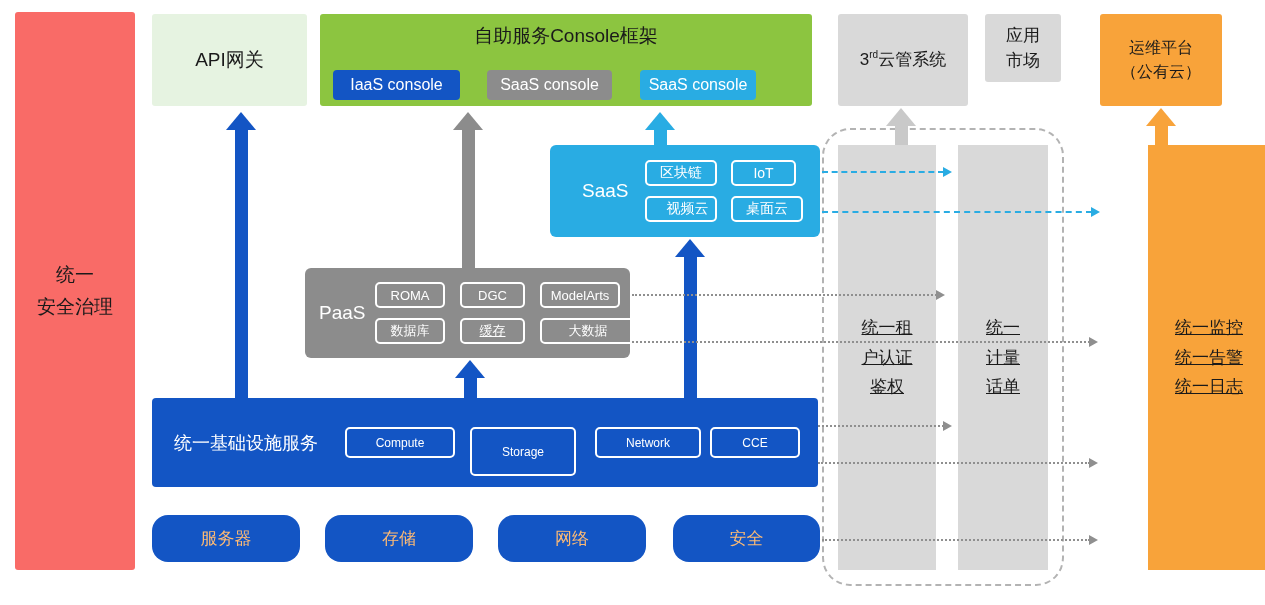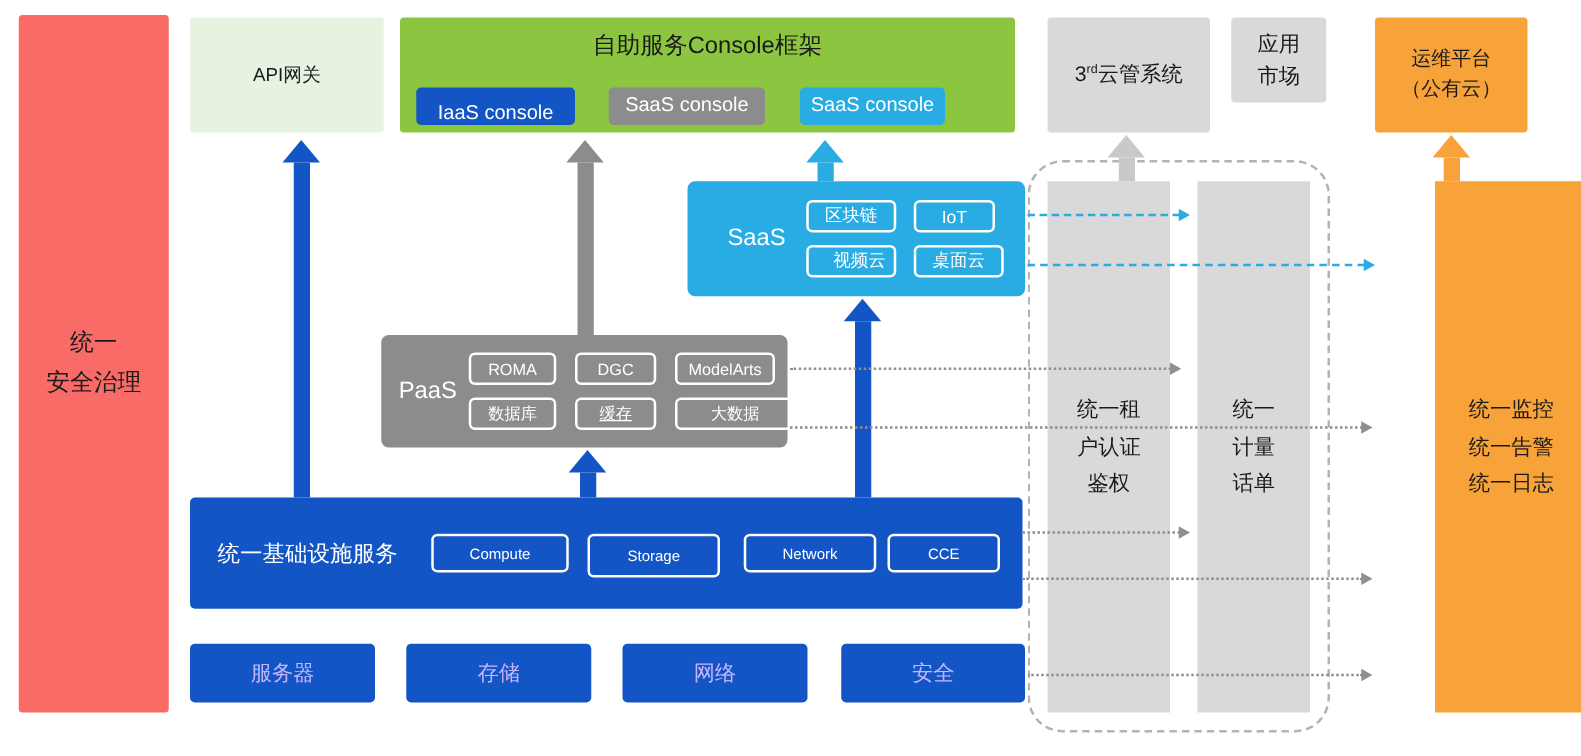--- a/index.html
+++ b/index.html
@@ -20,38 +20,38 @@
     position:relative; width:1265px; height:605px; background:#ffffff;
     font-family:"Liberation Sans","DejaVu Sans",sans-serif; overflow:hidden;
     color:var(--ink);
   }
   .abs{ position:absolute; }
   .center{ display:flex; align-items:center; justify-content:center; text-align:center; }
   .multiline{ white-space:pre-line; }
 
   .box{ border-radius:3px; }
   .red-bar{ background:var(--red); font-size:19px; line-height:1.7; }
-  .pale{ background:var(--pale-green); font-size:15px; }
+  .pale{ background:var(--pale-green); font-size:19px; }
   .green-box{ background:var(--green); }
   .green-box .title{ margin-top:9px; text-align:center; font-size:19px; }
   .console-btn{ position:absolute; top:56px; height:30px; border-radius:4px; color:#fff; font-size:16px; }
   .lgray{ background:var(--light-gray); font-size:17px; line-height:1.5; }
   .orange-box{ background:var(--orange); font-size:16px; line-height:1.5; }
 
   .saas-panel{ background:var(--cyan); border-radius:6px; color:#fff; }
   .paas-panel{ background:var(--gray); border-radius:6px; color:#fff; }
   .panel-label{ position:absolute; left:0; top:0; bottom:0; display:flex; align-items:center; font-size:19px; color:#fff; }
   .chip{ position:absolute; display:flex; align-items:center; justify-content:center;
          border:2px solid #fff; border-radius:5px; color:#fff; font-size:14px; }
 
   .infra-panel{ background:var(--blue); border-radius:4px; color:#fff; }
   .infra-chip{ font-size:12px; }
-  .blue-box{ background:var(--blue); border-radius:4px; color:#c4b5fd; font-size:17px; }
-
-  .vbar{ font-size:17px; line-height:1.75; }
+  .blue-box{ background:var(--blue); border-radius:16px; color:#fdba74; font-size:17px; }
+
+  .vbar{ font-size:17px; line-height:1.75;text-decoration:underline; }
   .vbar-orange{ background:var(--orange); }
   .vbar-gray{ background:var(--light-gray); }
 
   .dashed-rect{ border:2px dashed #b3b3b3; border-radius:28px; background:transparent; }
 
   
   .arrow{ position:absolute; width:30px; display:flex; flex-direction:column; align-items:center; z-index:4; }
   .arrow .head{ width:0; height:0; border-left:15px solid transparent; border-right:15px solid transparent;
                 border-bottom:18px solid var(--c); }
   .arrow .shaft{ width:13px; flex:1; background:var(--c); }
@@ -81,21 +81,21 @@
     <span class="multiline">统一
 安全治理</span>
   </div>
 
   <div class="abs box pale center" style="left:152px; top:14px; width:155px; height:92px;">
     <span>API网关</span>
   </div>
 
   <div class="abs box green-box" style="left:320px; top:14px; width:492px; height:92px;">
     <div class="title">自助服务Console框架</div>
-    <div class="console-btn center" style="left:13px; width:127px; background:var(--blue);align-items:flex-end;">
+    <div class="console-btn center" style="left:13px; width:127px; background:var(--blue);">
       <span>IaaS console</span>
     </div>
     <div class="console-btn center" style="left:167px; width:125px; background:var(--gray);">
       <span>SaaS console</span>
     </div>
     <div class="console-btn center" style="left:320px; width:116px; background:var(--cyan);">
       <span>SaaS console</span>
     </div>
   </div>
 
@@ -171,21 +171,21 @@
     <div class="chip" style="left:235px; top:50px; width:96px; height:26px; font-size:13px;">
       <span>大数据</span>
     </div>
   </div>
 
   <div class="abs infra-panel" style="left:152px; top:398px; width:666px; height:89px; z-index:2;">
     <div class="panel-label" style="left:22px; font-size:18px;">统一基础设施服务</div>
     <div class="chip infra-chip" style="left:193px; top:29px; width:110px; height:31px;">
       <span>Compute</span>
     </div>
-    <div class="chip infra-chip" style="left:318px; top:29px; width:106px; height:35px;">
+    <div class="chip infra-chip" style="left:318px; top:29px; width:106px; height:49px;">
       <span>Storage</span>
     </div>
     <div class="chip infra-chip" style="left:443px; top:29px; width:106px; height:31px;">
       <span>Network</span>
     </div>
     <div class="chip infra-chip" style="left:558px; top:29px; width:90px; height:31px;">
       <span>CCE</span>
     </div>
   </div>
 

